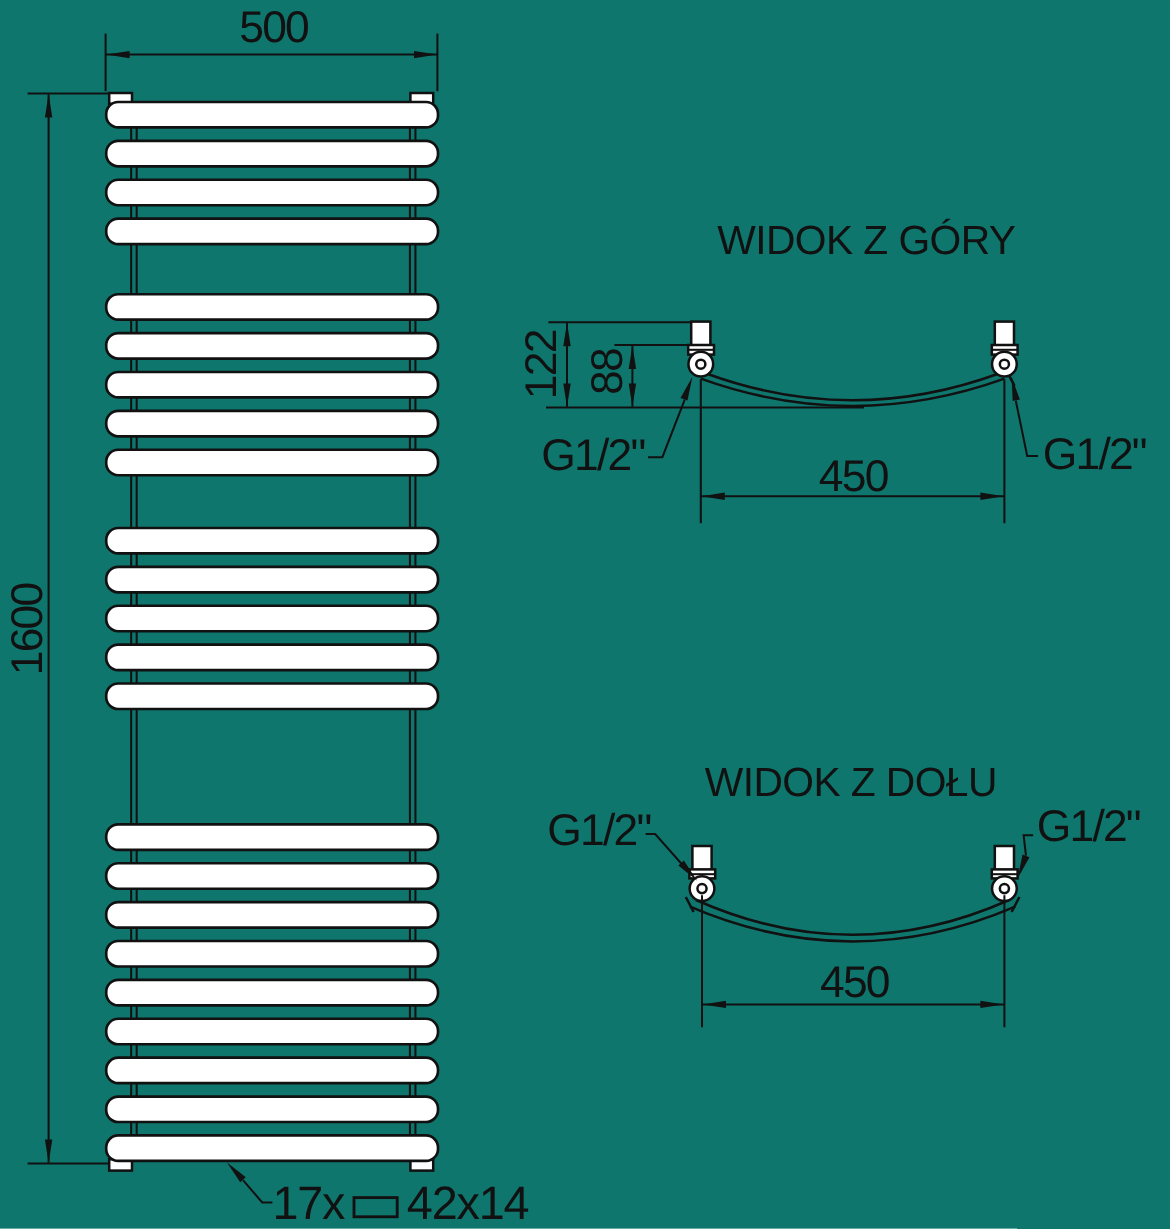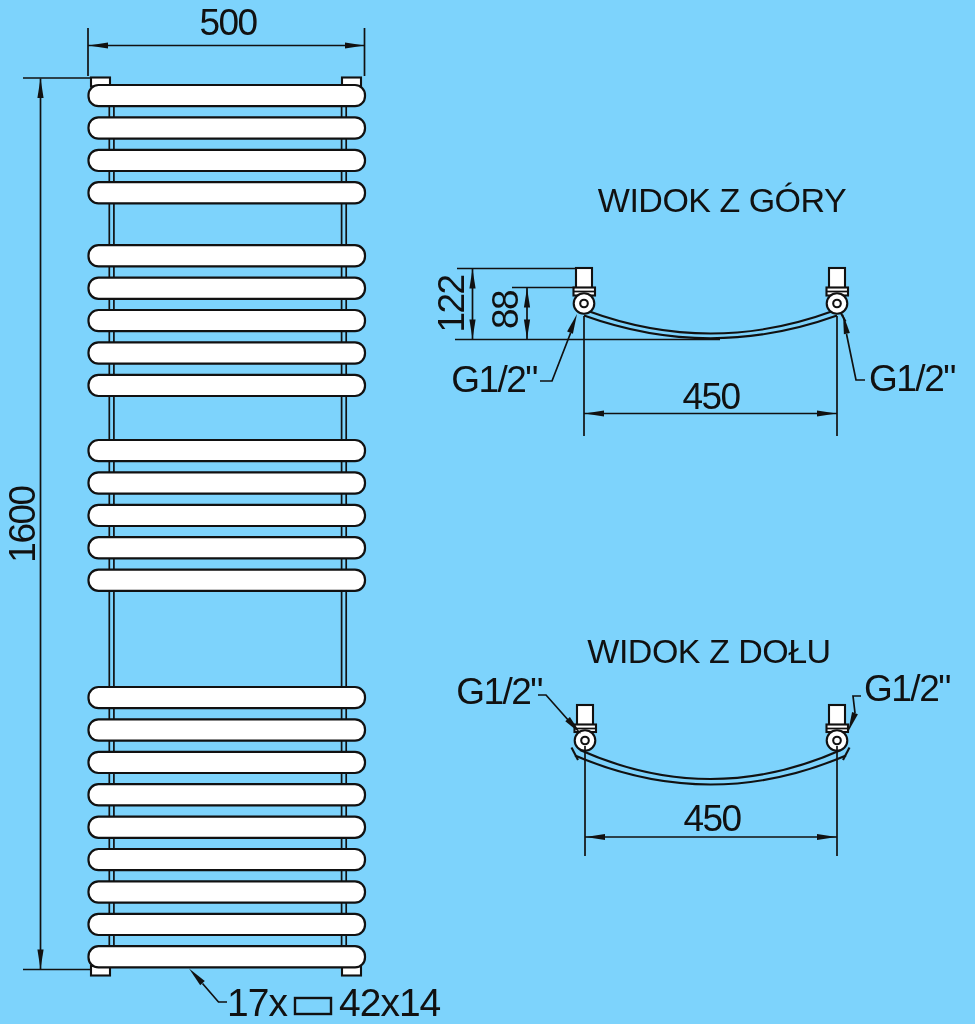--- a/index.html
+++ b/index.html
@@ -1,16 +1,16 @@
 <!DOCTYPE html>
 <html><head>
 <meta charset="utf-8">
 <style>
   html,body{margin:0;padding:0;background:#ffffff;}
-  .page{position:relative;width:975px;height:1024px;background:#7dd3fc;overflow:hidden;
+  .page{position:relative;width:975px;height:1024px;background:#0f766e;overflow:hidden;
         font-family:"Liberation Sans","DejaVu Sans",sans-serif;}
   svg{display:block;}
   .w2{stroke:#111;stroke-width:2.1;fill:none;stroke-linecap:butt;}
   .w25{stroke:#111;stroke-width:2.4;fill:none;}
   .thin{stroke:#111;stroke-width:1.7;fill:none;}
   .bar{fill:#ffffff;stroke:#111;stroke-width:2.2;}
   .part{fill:#ffffff;stroke:#111;stroke-width:2.1;}
   .ah{fill:#111;stroke:none;}
   text{fill:#111;font-family:"Liberation Sans","DejaVu Sans",sans-serif;}
   .dim{font-size:37px;letter-spacing:-1.5px;}

